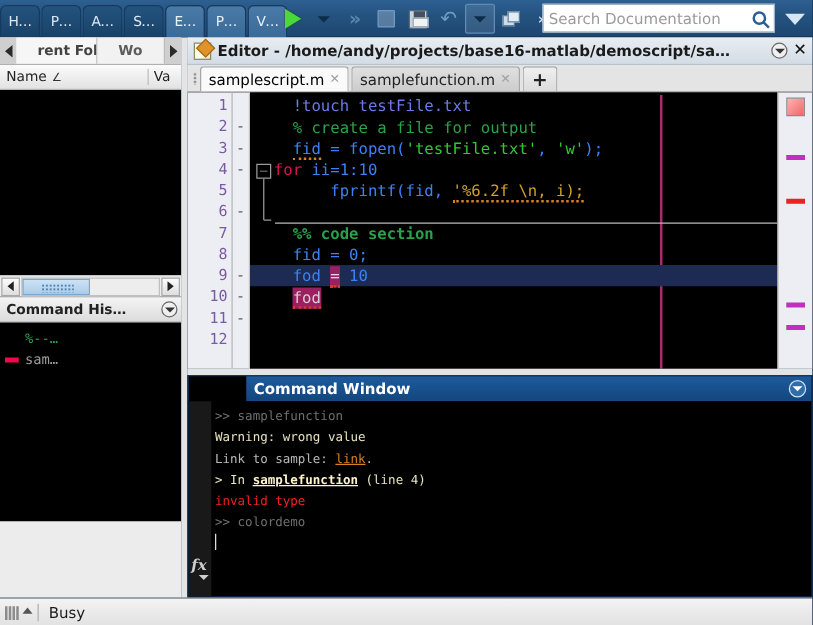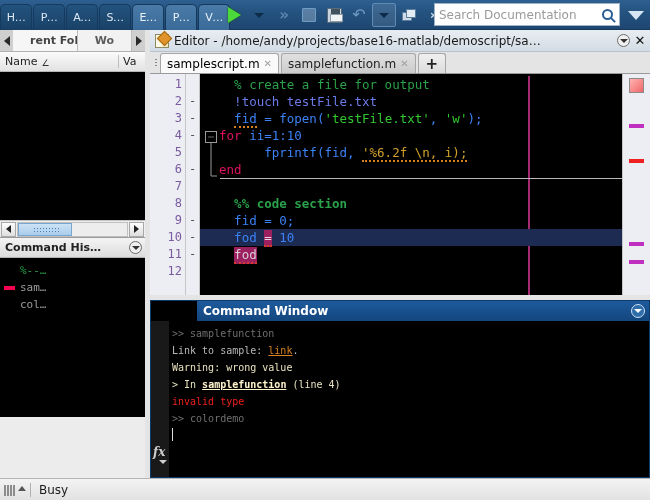--- a/index.html
+++ b/index.html
@@ -116,21 +116,21 @@
   .vsplit { position:absolute; left:145px; top:30px; width:5px; bottom:22px; background:#e4e4e4; }
 
   
   .editor { position:absolute; left:150px; top:30px; right:0; height:265px; background:#e9e9ee; }
   .ed-title { height:22px; background:linear-gradient(180deg,#e8edf2,#d3dce5);
       border-bottom:1px solid #b8c2cc; display:flex; align-items:center; padding:0 3px 0 5px; }
   .ed-ico { width:14px;height:14px;margin-right:5px;position:relative;
       background:linear-gradient(135deg,#fdfbe8 60%,#e8e2b0);border:1px solid #8f8a60;}
   .ed-ico:after{content:"";position:absolute;right:-2px;top:-2px;width:9px;height:9px;
       background:#e0932a;border:1px solid #a56c14;transform:rotate(45deg);}
-  .ed-title .t { flex:1; font-size:12px; font-weight:normal; color:#1a1a1a; white-space:nowrap; overflow:hidden; }
+  .ed-title .t { flex:1; font-size:12px; font-weight:bold; color:#1a1a1a; white-space:nowrap; overflow:hidden; }
   .xbtn { width:14px;height:14px;display:flex;align-items:center;justify-content:center;
       font-size:13px; color:#111; font-weight:bold; margin-left:3px; }
 
   .ed-tabs { height:22px; background:#e4e4e4; display:flex; align-items:flex-end; padding-left:2px;
      border-bottom:1px solid #9a9a9a; }
   .gripd { width:8px; height:20px; display:flex;align-items:center;justify-content:center; }
   .gripd:after{content:"";width:2px;height:10px;
      background-image:radial-gradient(#888 0.7px,transparent 0.8px);background-size:2px 3px;}
   .etab { height:20px; display:flex; align-items:center; gap:4px; padding:0 6px;
      border:1px solid #a6a6a6; border-bottom:none; border-radius:3px 3px 0 0;
@@ -330,24 +330,20 @@
         <div class="chrow">
           <span class="mk"></span>
           <span class="tx" style="color:#2aa14a">%--…</span>
         </div>
         <div class="chrow">
           <span class="mk">
               <i class="dash"></i>
             </span>
           <span class="tx" style="color:#9d9d9d">sam…</span>
         </div>
-        <div class="chrow">
-          <span class="mk"></span>
-          <span class="tx" style="color:#9d9d9d">col…</span>
-        </div>
       </div>
       <div class="leftfill" style="top:auto;height:33px;position:relative;"></div>
     </div>
   </div>
 
   <div class="vsplit"></div>
 
   <div class="editor">
     <div class="ed-title">
       <span class="ed-ico"></span>
@@ -404,26 +400,25 @@
         </div>
       <div class="codewrap" id="codewrap">
         <div class="rulerline" style="left:328px;"></div>
         <div class="sectline" style="top:104px;"></div>
         <svg style="position:absolute;left:2px;top:2px;width:22px;height:260px;pointer-events:none">
           <rect x="3.5" y="55.5" width="11" height="11" fill="none" stroke="#9a9a9a"></rect>
           <line x1="6" y1="61" x2="12" y2="61" stroke="#555" stroke-width="1.2"></line>
           <line x1="9" y1="67" x2="9" y2="100" stroke="#9a9a9a"></line>
           <line x1="9" y1="100" x2="15" y2="100" stroke="#9a9a9a"></line>
         </svg>
-      <div class="cline"><span class="s-comment">    % create a file for output</span></div>
-          <div class="cline"><span class="s-sys">    !touch testFile.txt</span></div>
+      <div class="cline"><span class="s-sys">    !touch testFile.txt</span></div>
+          <div class="cline"><span class="s-comment">    % create a file for output</span></div>
           <div class="cline"><span class="s-plain">    </span><span class="s-plain u-org">fid</span><span class="s-plain"> = fopen(</span><span class="s-str">'testFile.txt'</span><span class="s-plain">, </span><span class="s-str">'w'</span><span class="s-plain">);</span></div>
           <div class="cline"><span class="s-plain">  </span><span class="s-kw">for</span><span class="s-plain"> ii=1:10</span></div>
           <div class="cline"><span class="s-plain">        fprintf(fid, </span><span class="s-warnstr u-org">'%6.2f \n, i);</span></div>
-          <div class="cline"><span class="s-plain">  </span><span class="s-kw">end</span></div>
           <div class="cline">&nbsp;</div>
           <div class="cline"><span class="s-section">    %% code section</span></div>
           <div class="cline"><span class="s-plain">    fid = 0;</span></div>
           <div class="cline hl"><span class="s-plain">    fod </span><span class="hl-pair u-red">=</span><span class="s-plain"> 10</span></div>
           <div class="cline"><span class="s-plain">    </span><span class="hl-mag u-red">fod</span></div>
           <div class="cline">&nbsp;</div>
         </div>
       <div class="minimap">
         <div class="mm-sq"></div>
         <div class="mm-mark" style="top:50px;background:#c030c0;"></div>
@@ -442,22 +437,22 @@
       <span class="cw-dot">
           <span class="tri"></span>
         </span>
     </div>
     <div class="cw-body">
       <div class="cw-gut">
         <span class="fx">fx</span>
       </div>
       <div class="cw-lines" id="cwlines">
           <div class="cw-line"><span class="c-prompt">&gt;&gt; </span><span class="c-prompt">samplefunction</span></div>
+          <div class="cw-line"><span class="c-warn">Warning: wrong value</span></div>
           <div class="cw-line"><span class="c-out">Link to sample: </span><span class="c-link">link</span><span class="c-out">.</span></div>
-          <div class="cw-line"><span class="c-warn">Warning: wrong value</span></div>
           <div class="cw-line"><span class="c-warn">&gt; In </span><span class="c-warnb">samplefunction</span><span class="c-warn"> (line 4)</span></div>
           <div class="cw-line"><span class="c-err">invalid type</span></div>
           <div class="cw-line"><span class="c-prompt">&gt;&gt; </span><span class="c-prompt">colordemo</span></div>
           <div class="cw-line"><span class="caret"></span></div>
         </div>
     </div>
   </div>
 
   <div class="status">
     <span class="stgrip">

